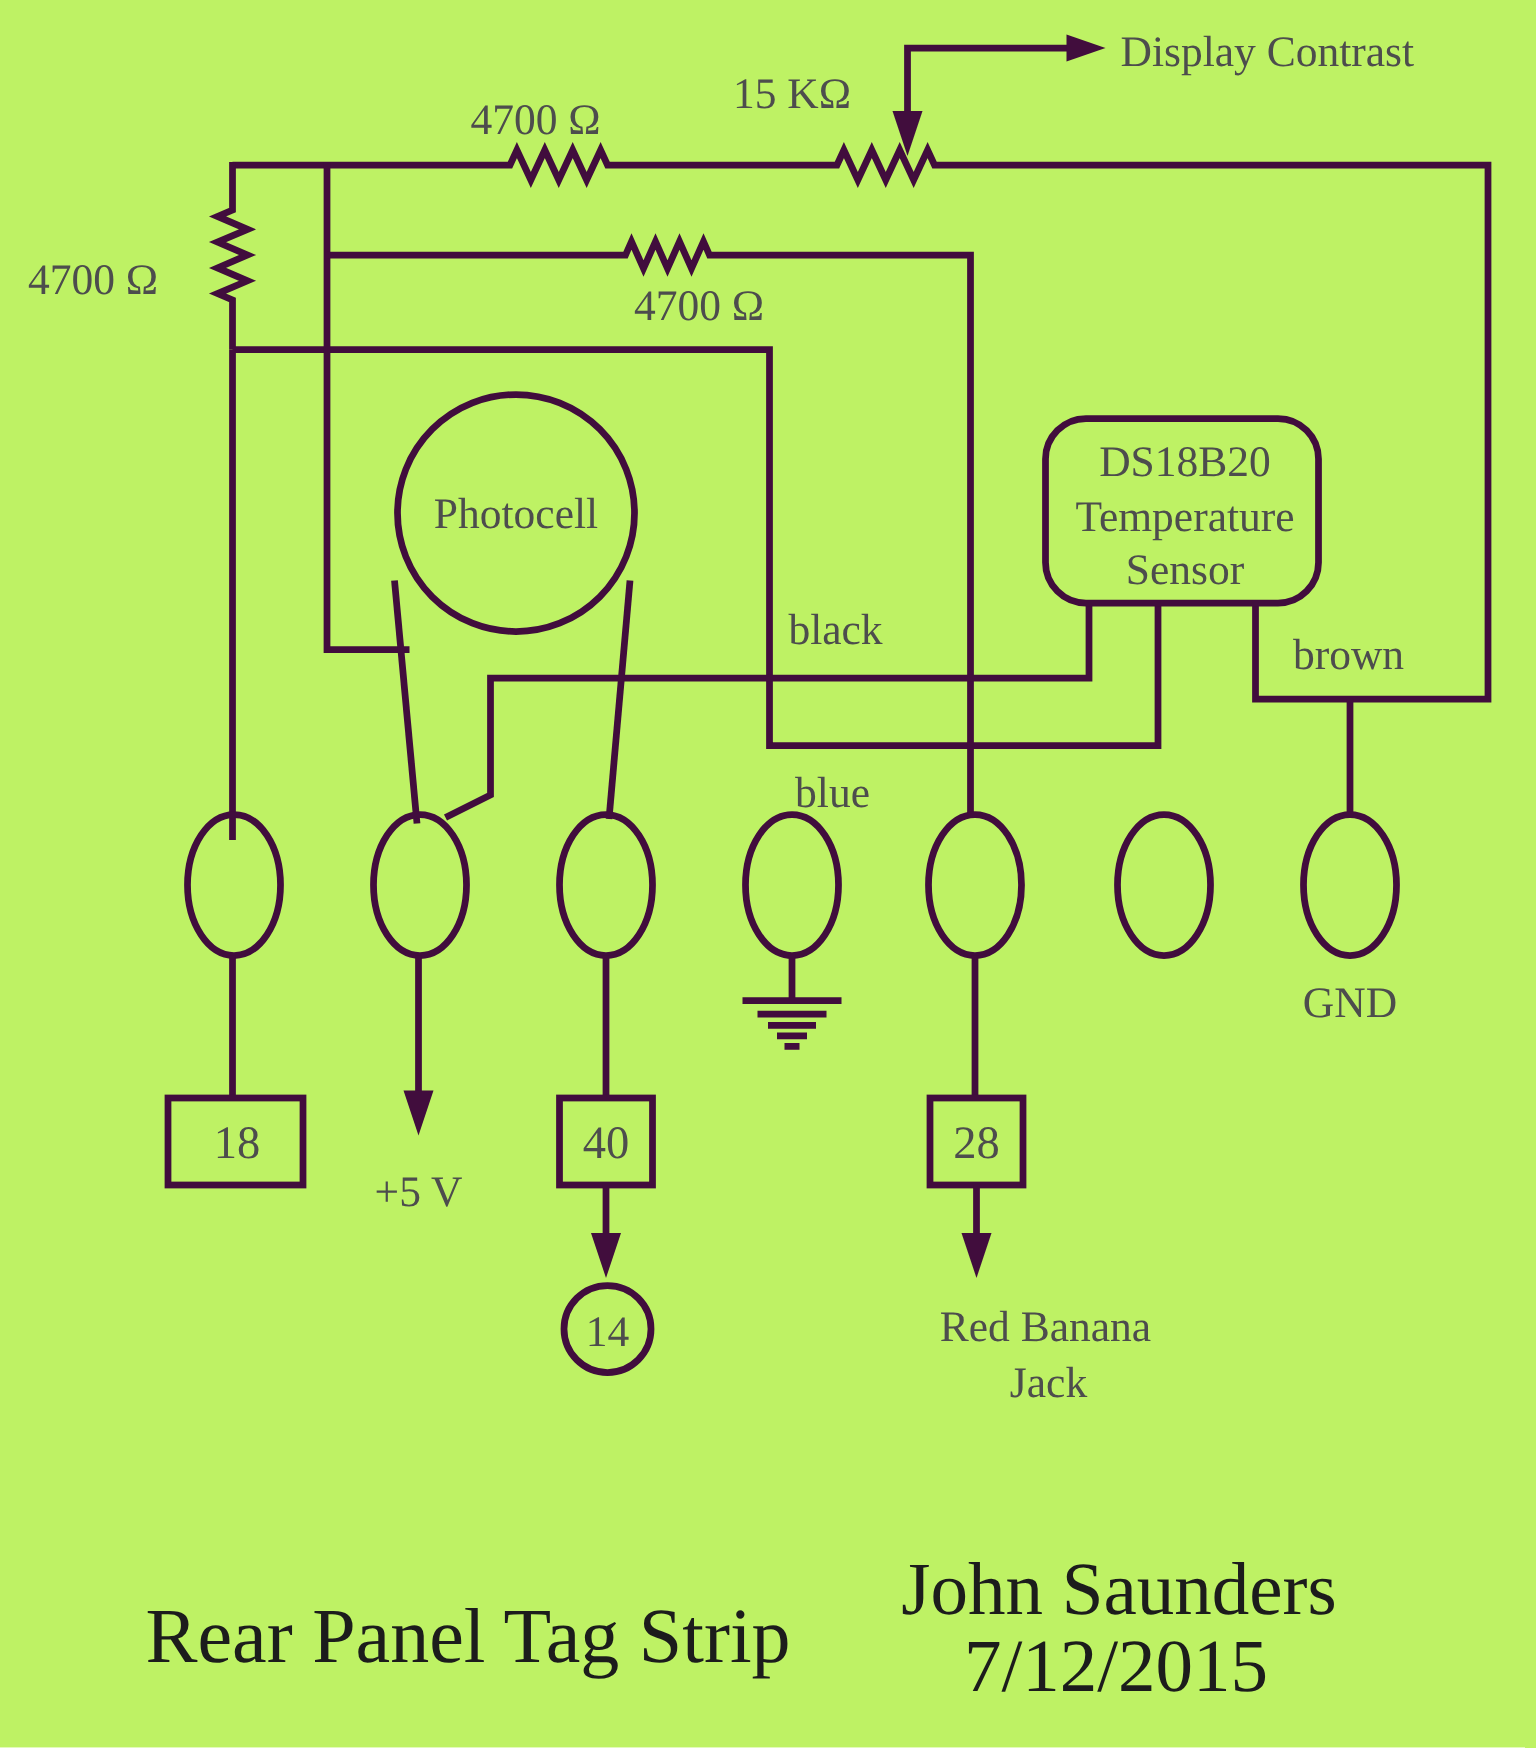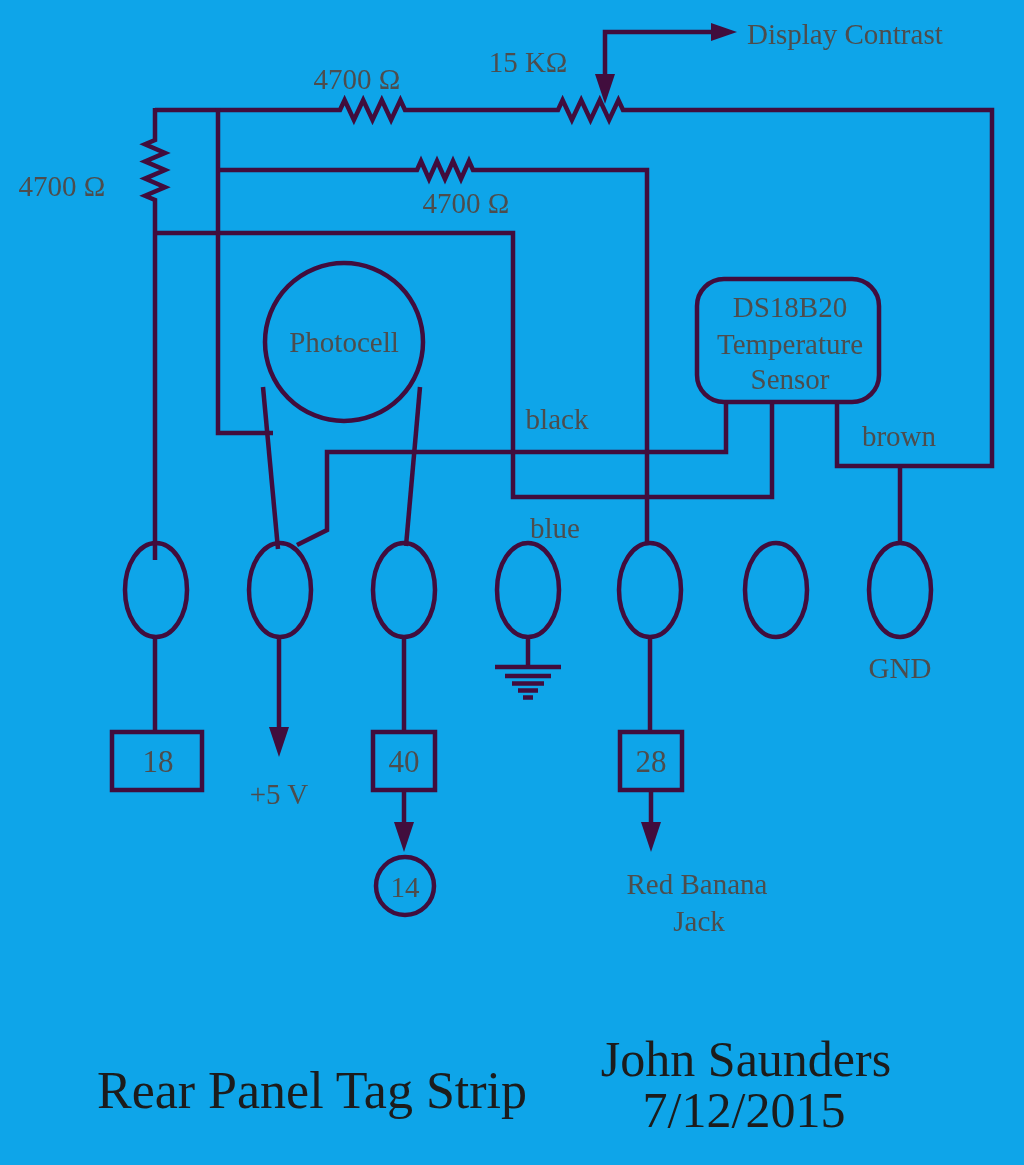--- a/index.html
+++ b/index.html
@@ -1,16 +1,16 @@
 <!DOCTYPE html>
 <html><head>
 <meta charset="utf-8">
 <style>
   html,body{margin:0;padding:0;background:#ffffff;}
-  #page{position:relative;width:1024px;height:1165px;background:#0ea5e9;overflow:hidden;
+  #page{position:relative;width:1024px;height:1165px;background:#bef264;overflow:hidden;
         font-family:"Liberation Serif", serif;}
   svg{position:absolute;left:0;top:0;}
   .wire{stroke:#410d3d;stroke-width:4.5;fill:none;stroke-linejoin:miter;stroke-linecap:butt;}
   .shape{stroke:#410d3d;stroke-width:4.5;fill:none;}
   .arrow{fill:#410d3d;stroke:none;}
   .lbl{fill:#4d4d4d;font-size:29px;}
   .lbl-mid{text-anchor:middle;}
   .num{fill:#4d4d4d;font-size:31px;text-anchor:middle;}
   .title{fill:#1c1c1c;font-size:52px;text-anchor:middle;}
   .credit{fill:#1c1c1c;font-size:50px;text-anchor:middle;}

